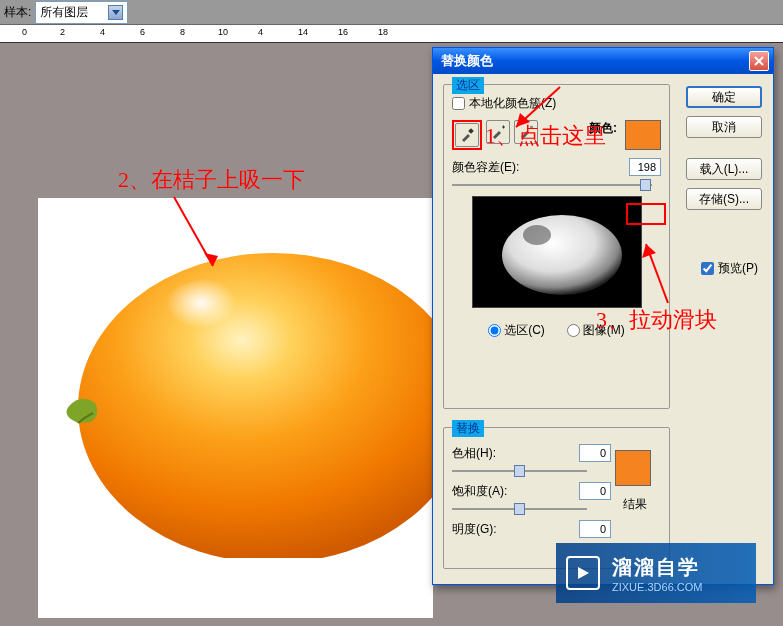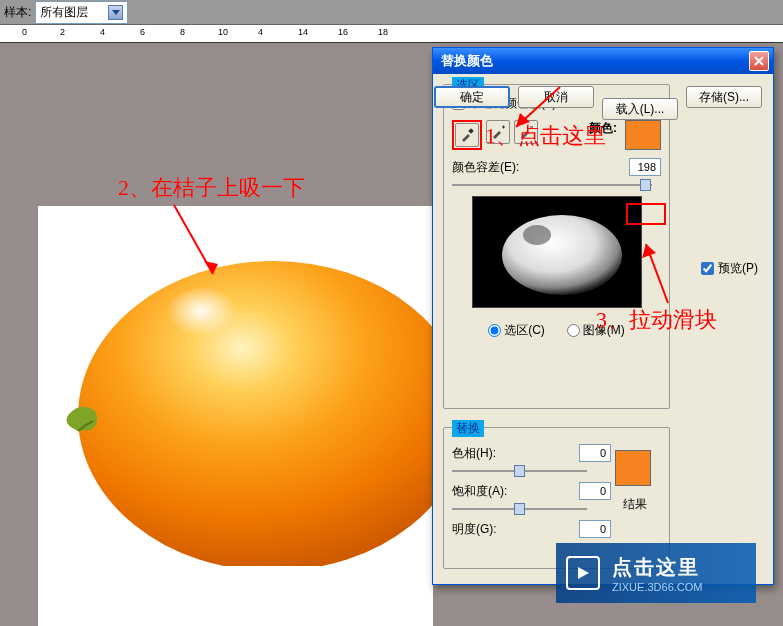--- a/index.html
+++ b/index.html
@@ -54,21 +54,20 @@
       position: absolute;
       top: 2px;
     }
     .canvas-area {
       position: absolute;
       top: 43px;
       left: 0;
       right: 0;
       bottom: 0;
       background: #968d8c;
-      margin-top: 8px;
     }
     .image-canvas {
       position: absolute;
       top: 155px;
       left: 38px;
       width: 395px;
       height: 420px;
       background: #fff;
     }
     .orange-img {
@@ -242,21 +241,21 @@
       position: absolute;
       right: 22px;
       top: 68px;
     }
     
     .btn-col {
       position: absolute;
       top: 12px;
       right: 11px;
       display: flex;
-      flex-direction: row;
+      flex-direction: column;
       gap: 8px;
     }
     .win-btn {
       width: 76px;
       height: 22px;
       background: linear-gradient(#fff, #ece9d8);
       border: 1px solid #888;
       border-radius: 3px;
       font-size: 12px;
       color: #000;
@@ -497,16 +496,16 @@
   <path d="M8 6 L4 20 L18 15 Z" fill="#f00"></path>
 </svg>
 
 <div class="watermark">
   <div class="watermark-icon">
     <svg width="16" height="16" viewBox="0 0 16 16">
         <path d="M3 2 L14 8 L3 14 Z" fill="#fff"></path>
       </svg>
   </div>
   <div class="watermark-text">
-    <span class="wm-main">点击这里</span>
+    <span class="wm-main">溜溜自学</span>
     <span class="wm-sub">ZIXUE.3D66.COM</span>
   </div>
 </div>
 
 </body></html>

